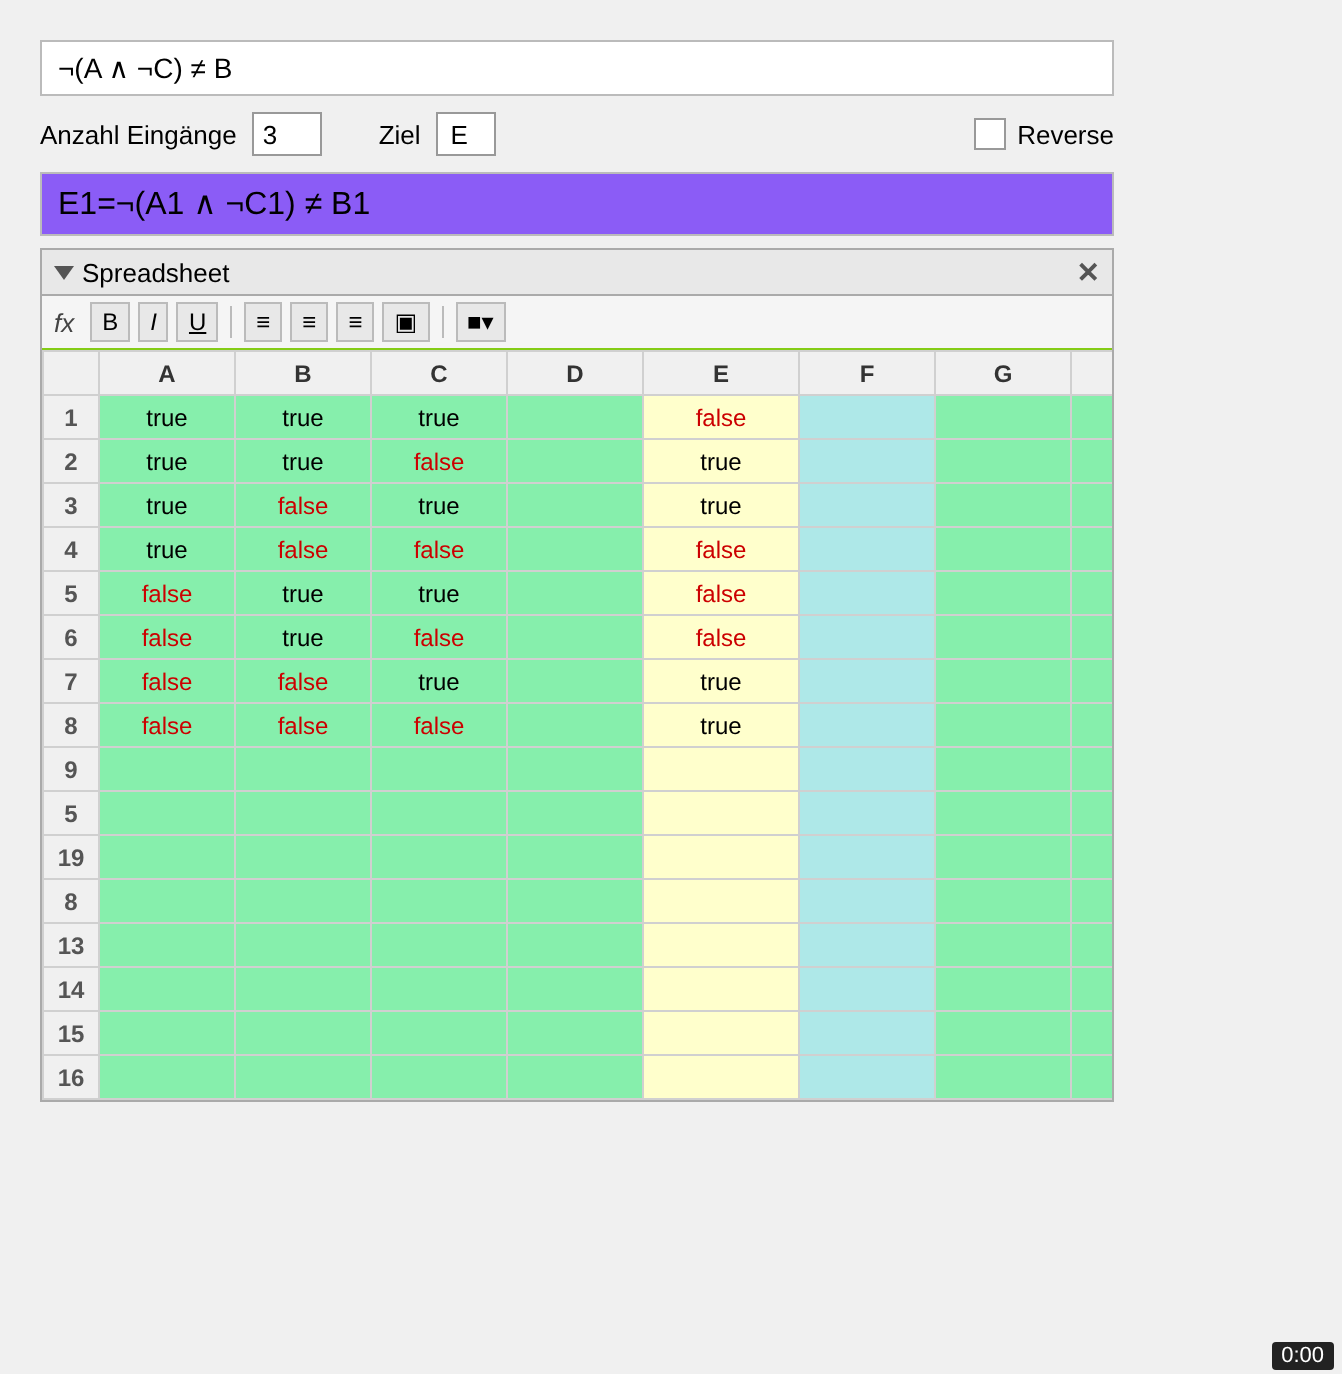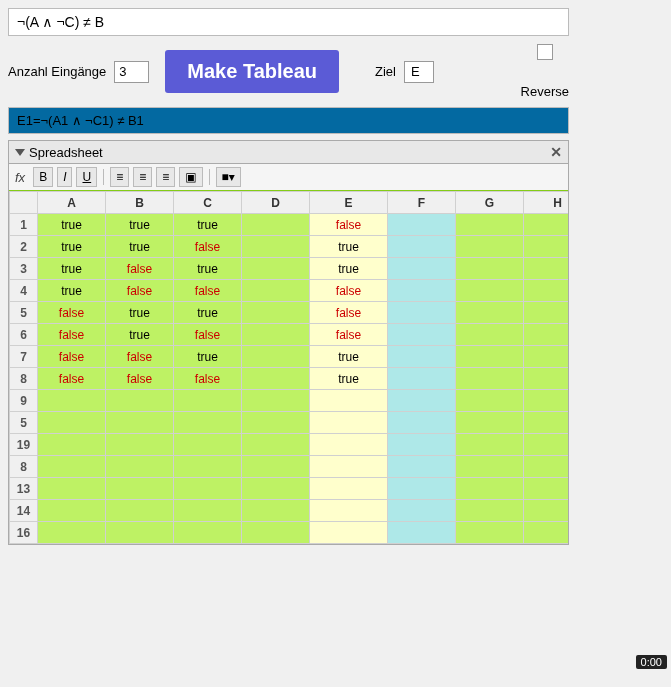--- a/index.html
+++ b/index.html
@@ -7,21 +7,21 @@
       font-family: Arial, sans-serif;
       font-size: 13px;
       background: #f0f0f0;
       width: 671px;
       height: 687px;
       overflow: hidden;
     }
     .main-container {
       width: 577px;
       background: #f0f0f0;
-      padding: 8px;
+      padding: 20px;
     }
     .formula-bar-top {
       background: white;
       border: 1px solid #bbb;
       padding: 5px 8px;
       margin-bottom: 8px;
       font-size: 14px;
       width: 100%;
     }
     .controls-row {
@@ -58,46 +58,45 @@
     .ziel-input {
       border: 1px solid #999;
       padding: 2px 6px;
       width: 30px;
       font-size: 13px;
       height: 22px;
     }
     .reverse-container {
       display: flex;
       align-items: center;
-      gap: 24px;
+      gap: 6px;
       margin-left: auto;
-      flex-direction: column;
     }
     .checkbox-reverse {
       width: 16px;
       height: 16px;
       border: 1px solid #999;
       background: white;
       display: inline-block;
     }
     .reverse-label {
       font-size: 13px;
     }
     .formula-bar-second {
-      background: #0369a1;
+      background: #8b5cf6;
       border: 1px solid #bbb;
       padding: 5px 8px;
       margin-bottom: 6px;
-      font-size: 13px;
+      font-size: 16px;
       width: 100%;
     }
     
     .spreadsheet-panel {
       border: 1px solid #aaa;
-      background: #bef264;
+      background: #86efac;
       width: 100%;
     }
     .spreadsheet-title-bar {
       background: #e8e8e8;
       border-bottom: 1px solid #aaa;
       padding: 3px 6px;
       display: flex;
       align-items: center;
       justify-content: space-between;
     }
@@ -183,42 +182,41 @@
     .col-h { width: 68px; }
 
     td.yellow-bg { background-color: #ffffcc; }
     td.teal-bg { background-color: #aee8e8; }
 
     td.val-true { color: #000; }
     td.val-false { color: #cc0000; }
 
     .time-badge {
       position: fixed;
-      bottom: 18px;
+      bottom: 2px;
       right: 4px;
       background: #222;
       color: white;
       font-size: 11px;
       padding: 1px 5px;
       border-radius: 2px;
     }
   </style>
 </head>
 <body>
 
 <div class="main-container">
 
   <div class="formula-bar-top">
     <span>¬(A ∧ ¬C) ≠ B</span>
   </div>
 
   <div class="controls-row">
     <span class="label-eingaenge">Anzahl Eingänge</span>
     <input class="input-small" type="text" value="3" style="">
-    <button class="btn-make-tableau">Make Tableau</button>
     <span class="ziel-label">Ziel</span>
     <input class="ziel-input" type="text" value="E" style="">
     <div class="reverse-container">
       <div class="checkbox-reverse"></div>
       <span class="reverse-label">Reverse</span>
     </div>
   </div>
 
   <div class="formula-bar-second">
     <span>E1=¬(A1 ∧ ¬C1) ≠ B1</span>
@@ -416,20 +414,31 @@
               <td></td>
               <td></td>
               <td></td>
               <td></td>
               <td class="yellow-bg"></td>
               <td class="teal-bg"></td>
               <td></td>
               <td></td>
             </tr>
             <tr>
+              <td class="row-num">15</td>
+              <td></td>
+              <td></td>
+              <td></td>
+              <td></td>
+              <td class="yellow-bg"></td>
+              <td class="teal-bg"></td>
+              <td></td>
+              <td></td>
+            </tr>
+            <tr>
               <td class="row-num">16</td>
               <td></td>
               <td></td>
               <td></td>
               <td></td>
               <td class="yellow-bg"></td>
               <td class="teal-bg"></td>
               <td></td>
               <td></td>
             </tr>

